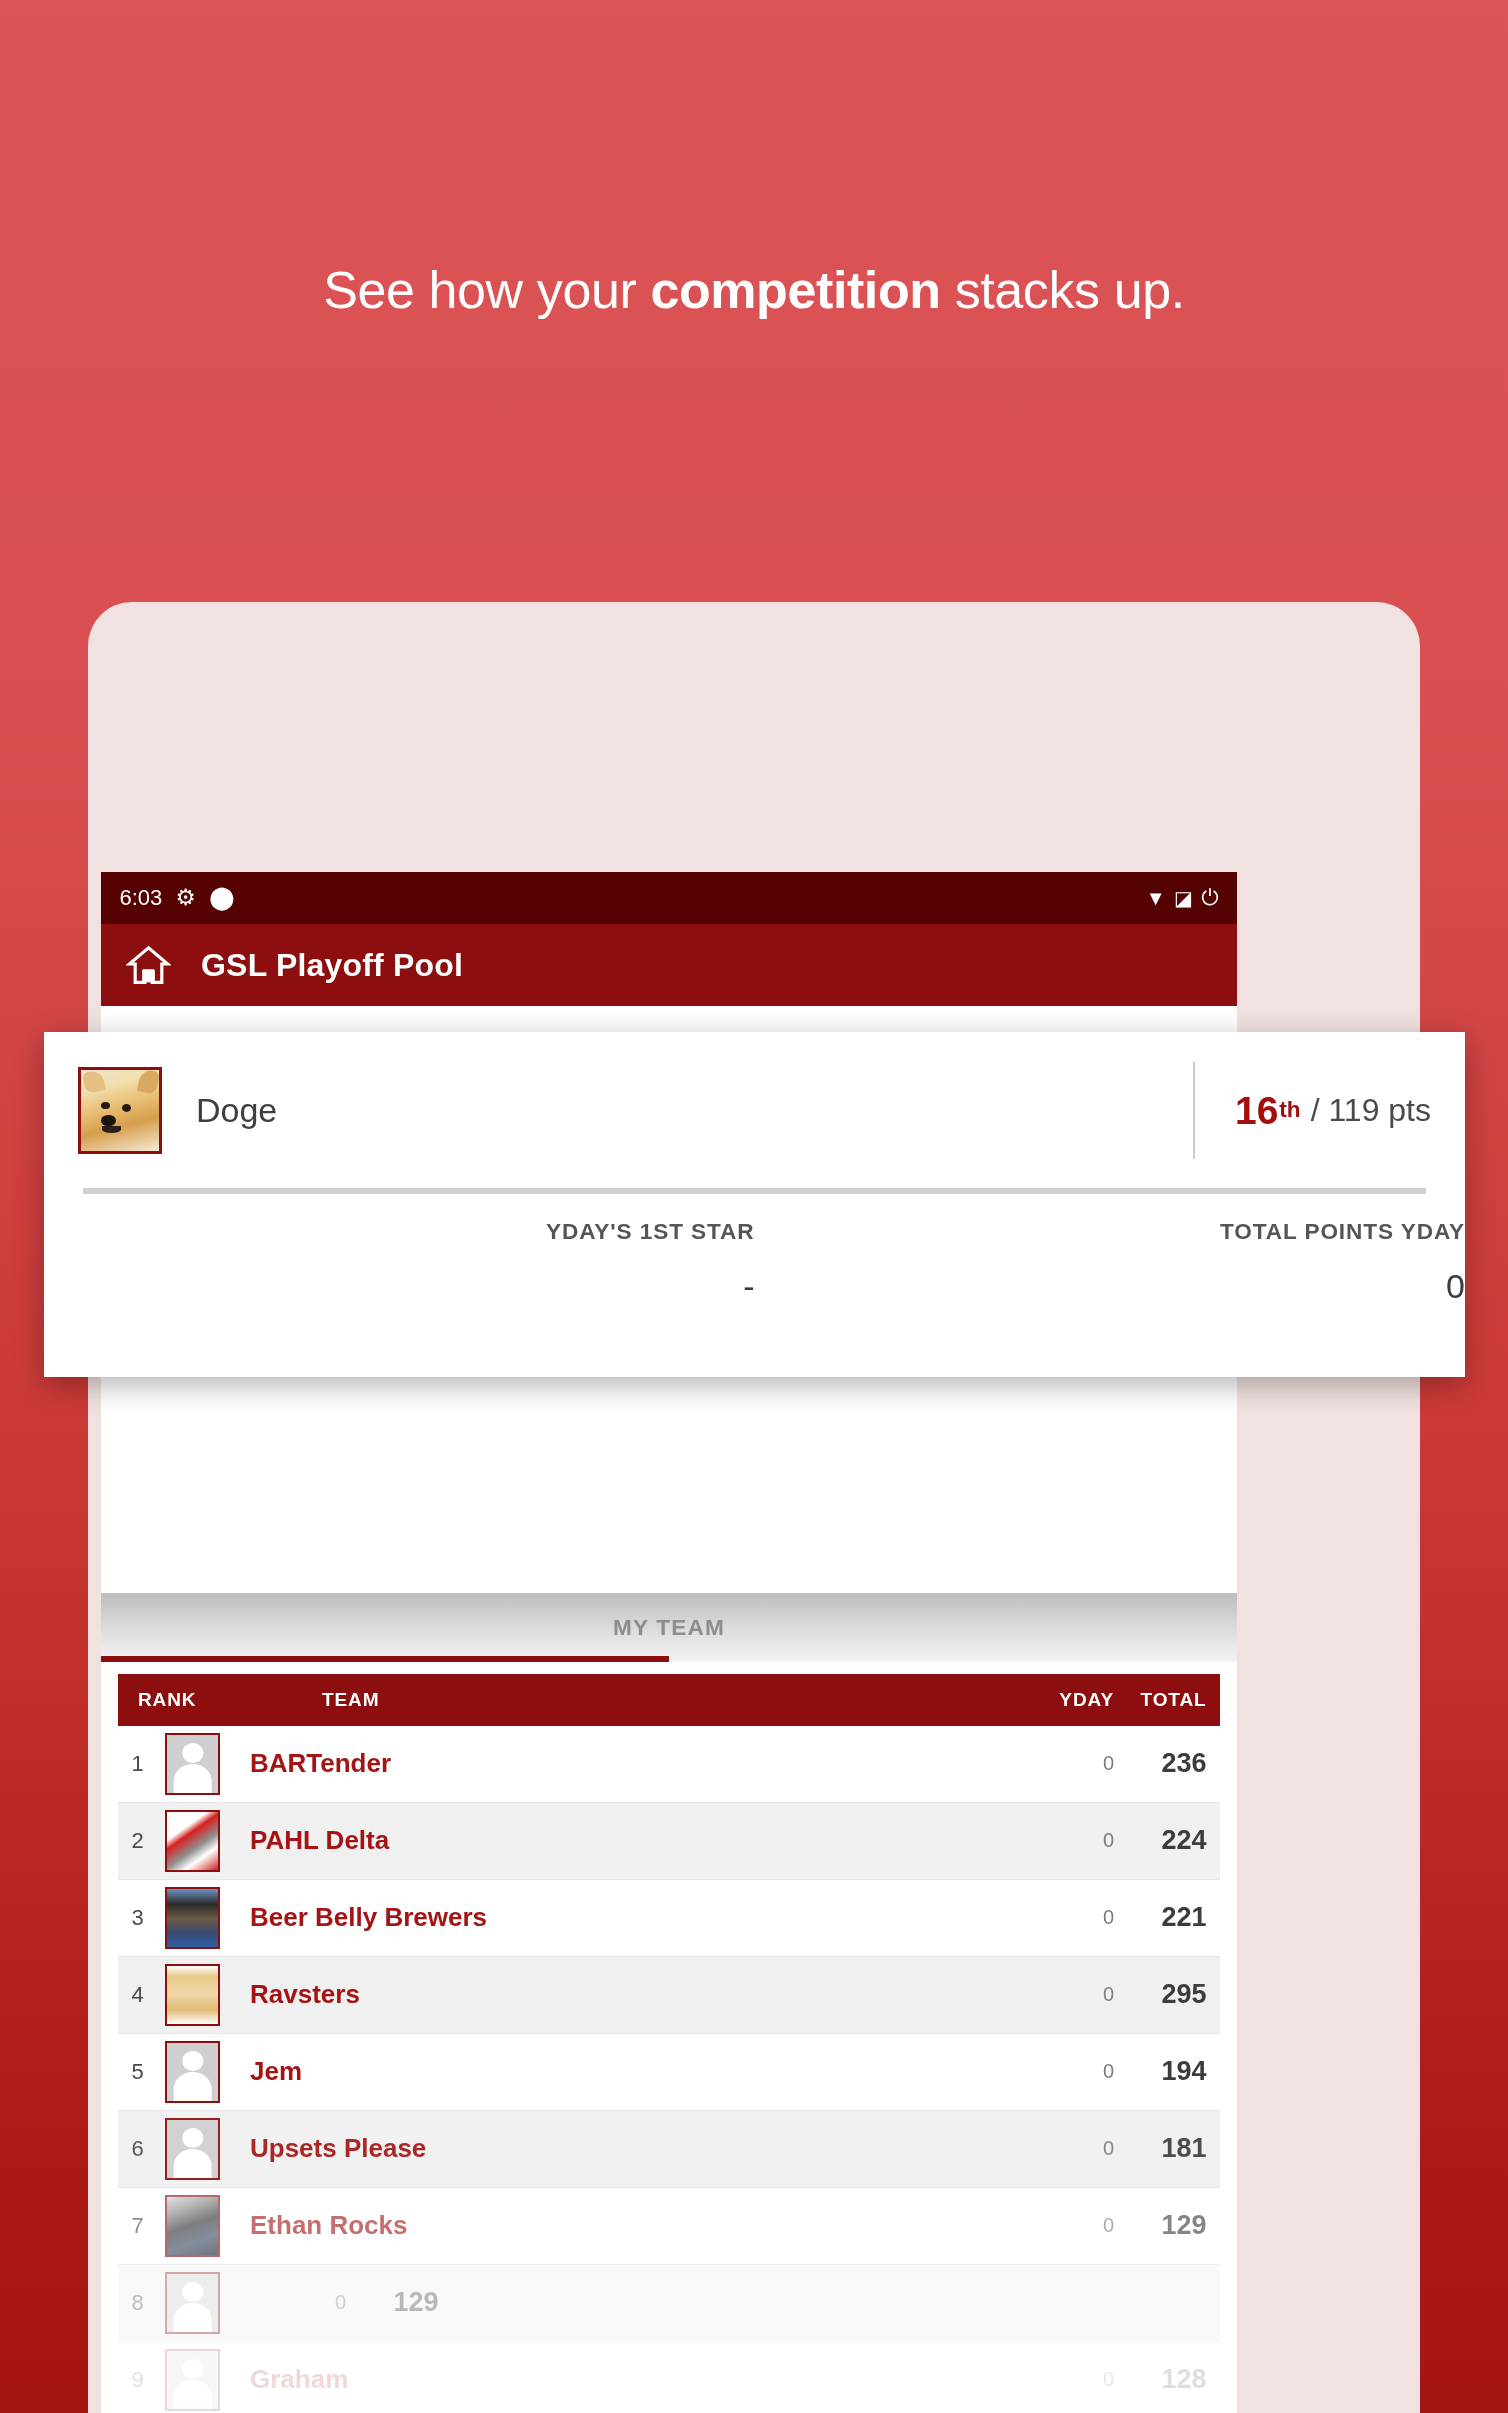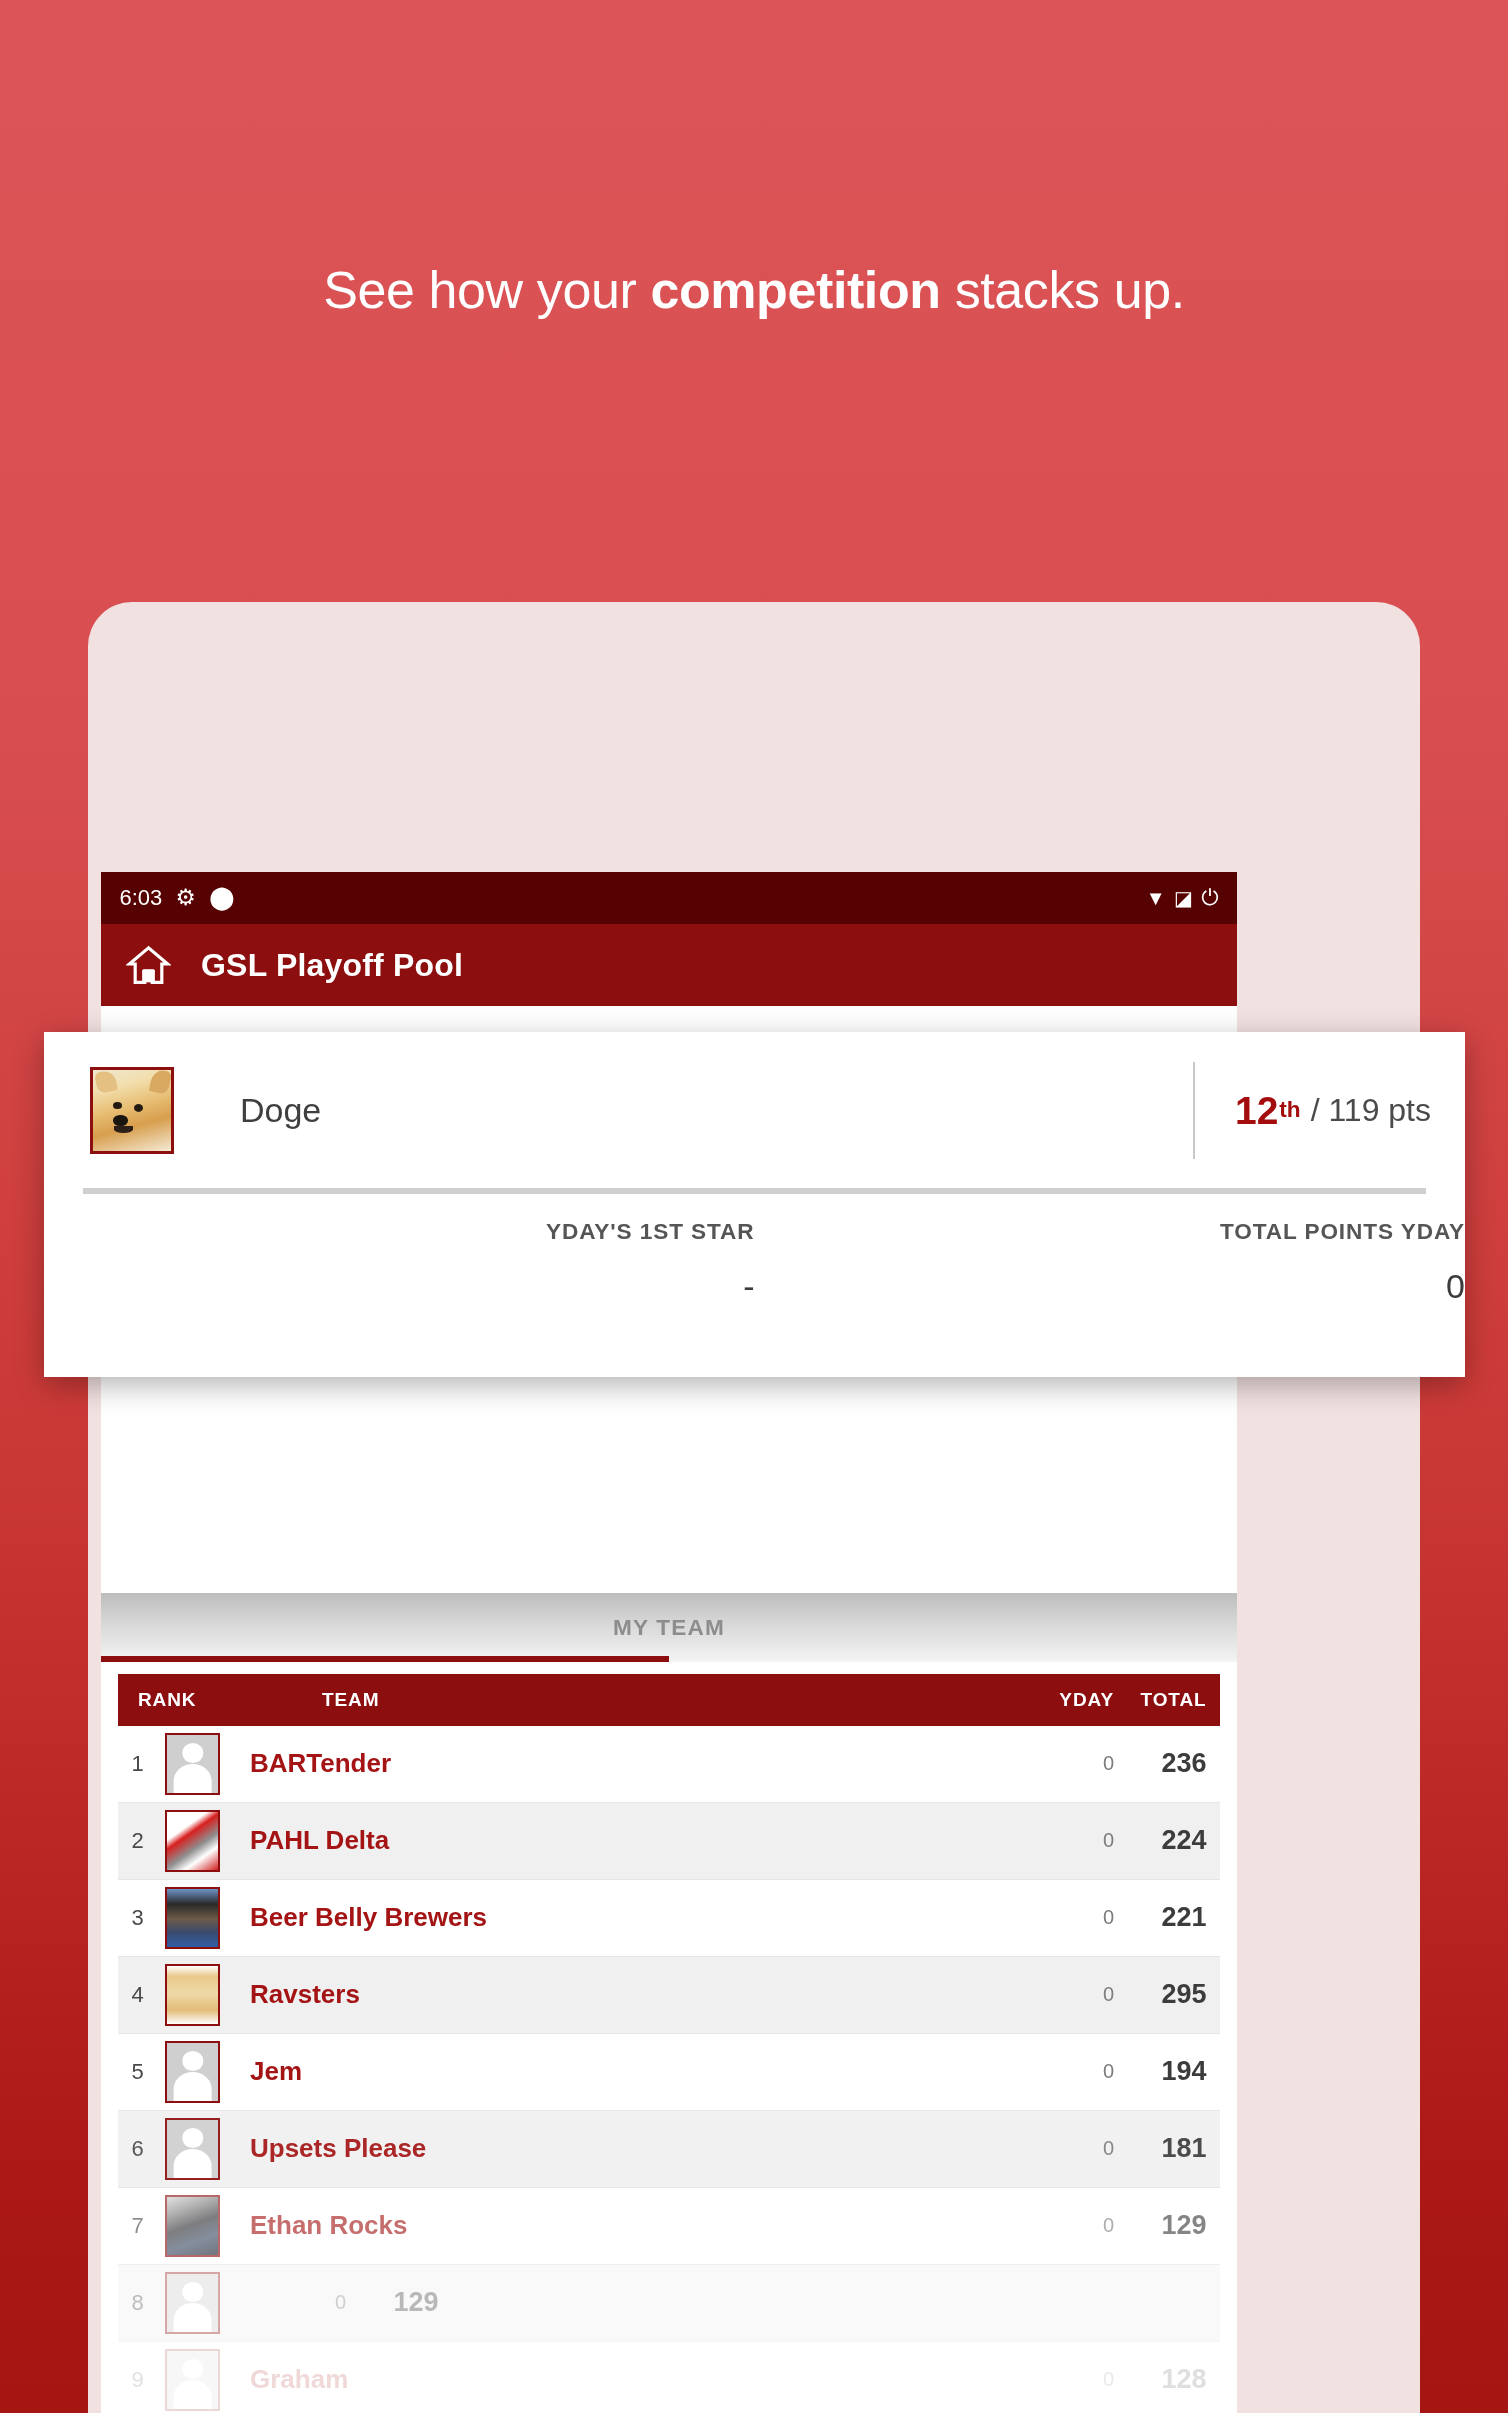--- a/index.html
+++ b/index.html
@@ -183,22 +183,21 @@
     position:absolute;
     left:44px; top:1032px;
     width:1421px; height:345px;
     background:#ffffff;
     box-shadow:0 8.4px 28.5px rgba(0,0,0,0.30);
     overflow:hidden;
   }
   #card-top {
     display:flex; align-items:center;
     height:156px;
-    padding:0 34px 0 46px;
-    gap:32px;
+    padding:0 34px 0 34px;
   }
   #card-avatar {
     width:84px; height:87px;
     border:3.4px solid #8c0e0e;
     flex:0 0 auto;
     background:linear-gradient(165deg,#efe6cf 0%,#f2dfae 22%,#e7bd72 46%,#d79e4d 66%,#f5ead4 100%);
     position:relative; overflow:hidden;
   }
   #card-avatar .doge-ear-l { position:absolute; left:4%; top:2%; width:26%; height:26%; background:#e4c082; transform:rotate(-12deg); border-radius:28% 60% 10% 40%; }
   #card-avatar .doge-ear-r { position:absolute; right:2%; top:1%; width:24%; height:28%; background:#d9a962; transform:rotate(12deg); border-radius:60% 28% 40% 10%; }
@@ -407,21 +406,21 @@
       <div id="card-avatar">
         <span class="doge-ear-l"></span>
           <span class="doge-ear-r"></span>
         <span class="doge-eye-l"></span>
           <span class="doge-eye-r"></span>
         <span class="doge-nose"></span>
           <span class="doge-mouth"></span>
       </div>
       <div id="card-team-name">Doge</div>
       <div id="card-rank-block">
-        <span id="card-rank-num">12</span>
+        <span id="card-rank-num">16</span>
           <span id="card-rank-suffix">th</span>
         <span id="card-points">/ 119 pts</span>
       </div>
     </div>
     <div id="card-divider"></div>
     <div id="card-stats">
       <div class="stat">
         <div class="stat-label">YDAY'S 1ST STAR</div>
         <div class="stat-value">-</div>
       </div>

